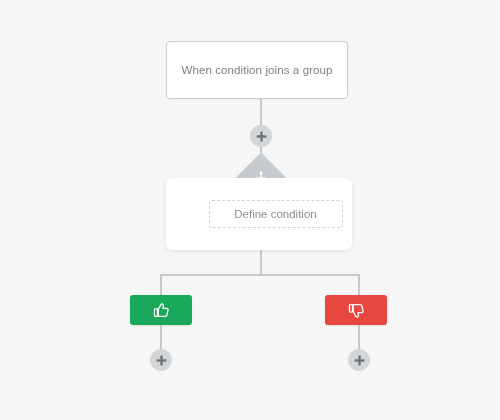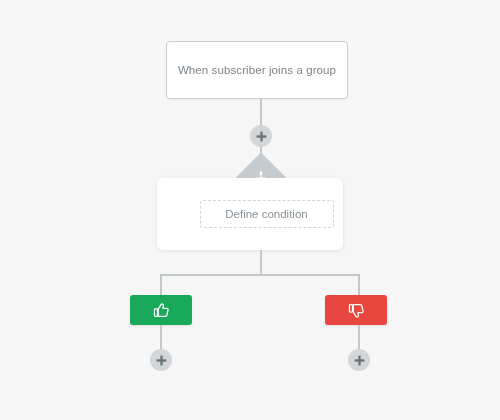--- a/index.html
+++ b/index.html
@@ -88,21 +88,21 @@
     height: 18px;
     display: flex;
     align-items: center;
     justify-content: center;
     pointer-events: none;
   }
 
   
   .condition-card {
     position: absolute;
-    left: 157px;
+    left: 166px;
     top: 178px;
     width: 186px;
     height: 72px;
     background: #ffffff;
     border-radius: 6px;
     box-sizing: border-box;
     display: flex;
     align-items: center;
     justify-content: center;
     box-shadow: 0 1px 4px rgba(0,0,0,0.09);
@@ -140,21 +140,21 @@
   .branch-yes { left: 130px; top: 295px; background: #1aa85a; }
   .branch-no  { left: 325px; top: 295px; background: #e8473f; }
   .branch-btn svg { display: block; }
 </style>
 </head>
 <body>
 
 <div id="canvas">
 
   <div class="trigger-card">
-    <span class="trigger-label">When subscriber joins a group</span>
+    <span class="trigger-label">When condition joins a group</span>
   </div>
 
   <div class="line-v" style="left:260px; top:99px; height:27px;"></div>
 
   <div class="plus-btn" style="left:250px; top:125px;">
     <svg width="11" height="11" viewBox="0 0 11 11">
       <rect x="4.3" y="0.6" width="2.4" height="9.8" fill="#6d7478"></rect>
       <rect x="0.6" y="4.3" width="9.8" height="2.4" fill="#6d7478"></rect>
     </svg>
   </div>

